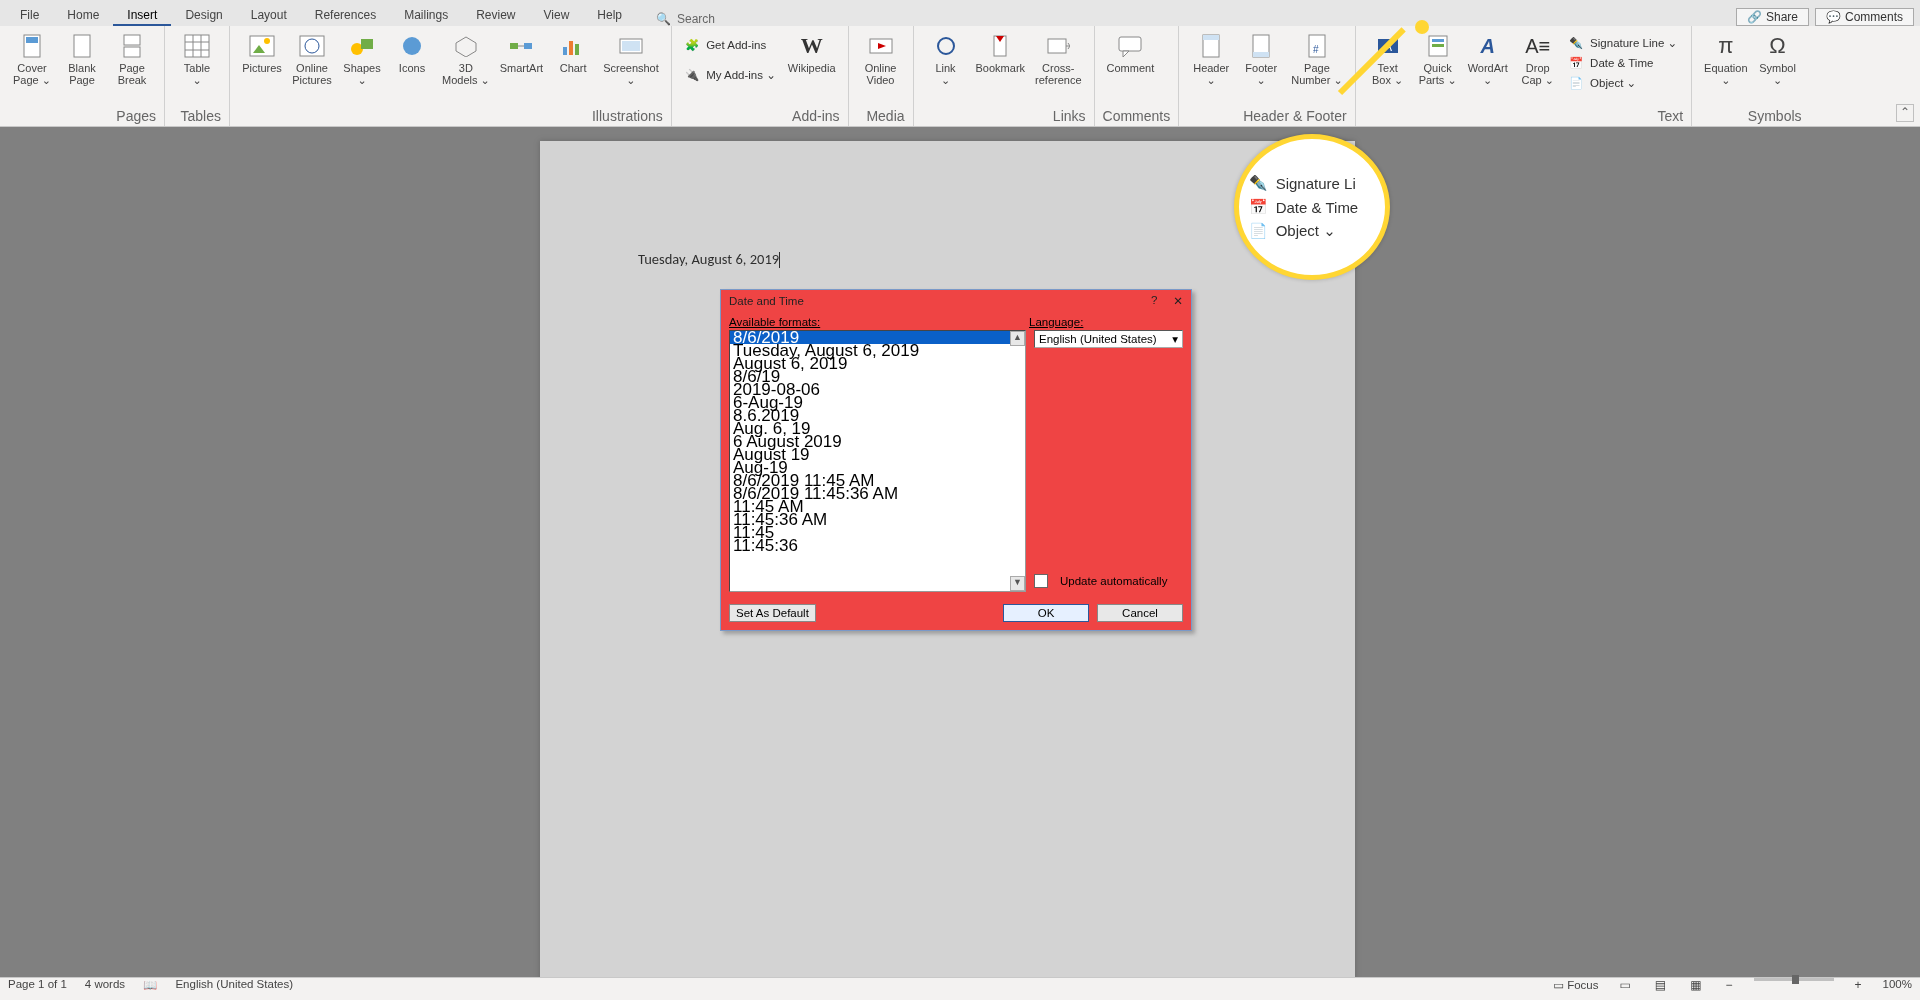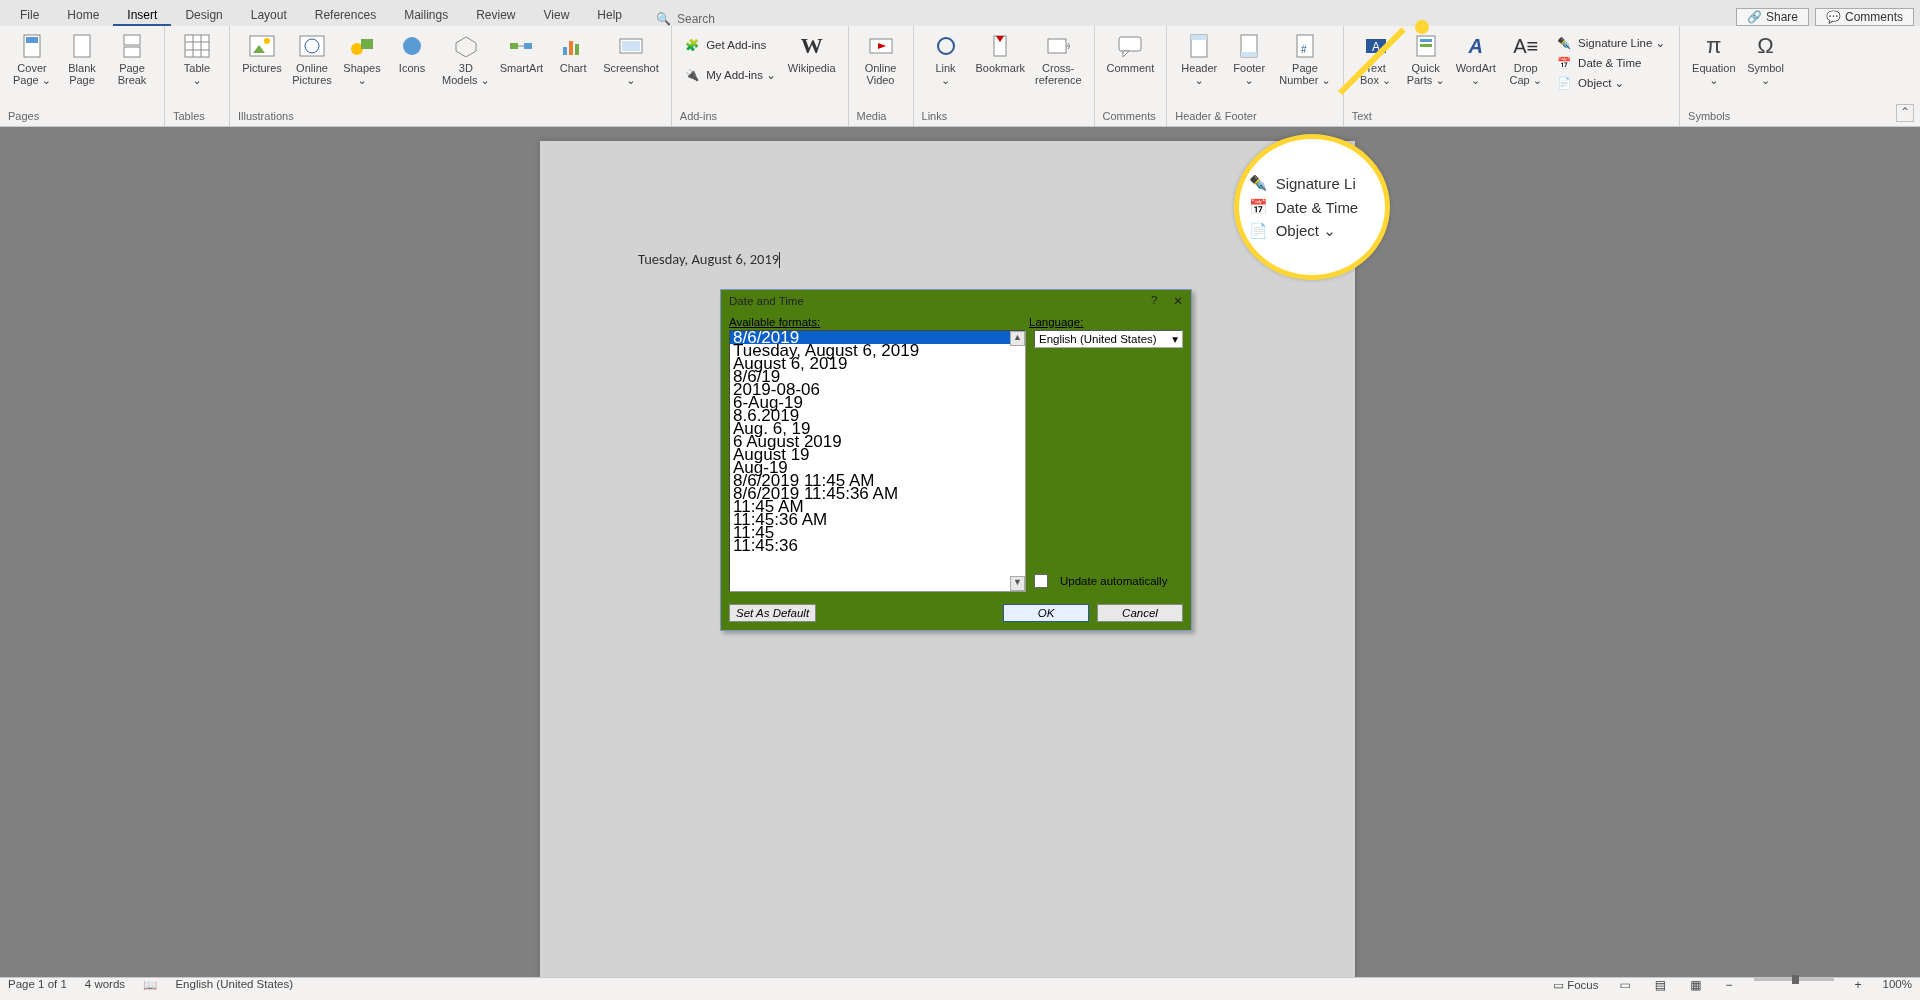--- a/index.html
+++ b/index.html
@@ -86,22 +86,22 @@
   display: flex;
   align-items: center;
   gap: 6px;
   padding: 2px 6px;
   color: #333;
   font-size: 11.5px;
   cursor: pointer;
   white-space: nowrap;
 }
 .group-label {
-  text-align: left;
-  font-size: 11px;
+  text-align: right;
+  font-size: 14px;
   color: #666;
   padding: 2px 0 2px 0;
 }
 .collapse-chevron {
   position: absolute;
   right: 6px;
   bottom: 4px;
   color: #666;
   font-size: 12px;
   border: 1px solid #c0c0c0;
@@ -170,21 +170,21 @@
   top: -3px;
   width: 7px;
   height: 9px;
   background: #666;
 }
 .dialog {
   position: absolute;
   left: 720px;
   top: 289px;
   width: 470px;
-  background: #4d7c0f;
+  background: #ef4444;
   border: 1px solid #7a99c8;
   box-shadow: 3px 3px 4px rgba(0,0,0,0.25);
   font-size: 11.5px;
 }
 .dialog .titlebar {
   display: flex;
   justify-content: space-between;
   align-items: center;
   padding: 4px 8px;
   color: #222;
@@ -244,21 +244,20 @@
 .checkbox .box {
   width: 12px;
   height: 12px;
   border: 1px solid #666;
   background: #fff;
 }
 .dialog .buttons {
   display: flex;
   padding: 4px 8px 8px 8px;
   gap: 8px;
-  font-style: italic;
 }
 .dlgbtn {
   border: 1px solid #888;
   background: #e8e8e8;
   padding: 2px 6px;
   min-width: 72px;
   text-align: center;
   cursor: pointer;
 }
 .dlgbtn.primary {

